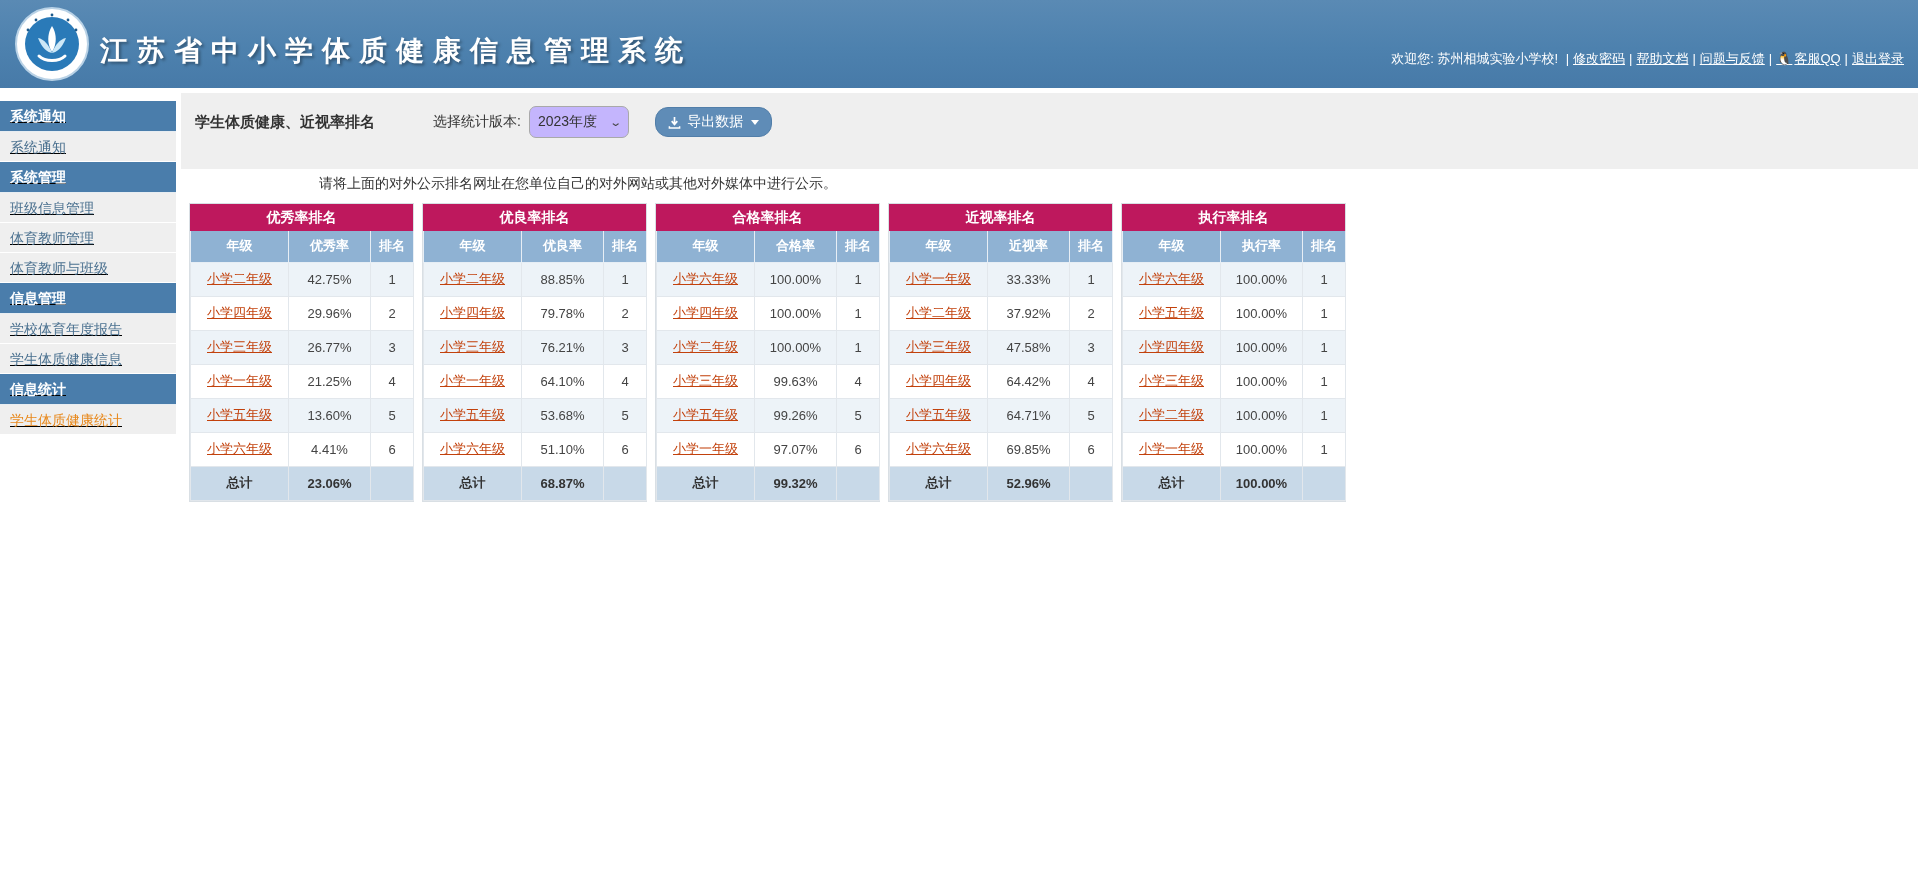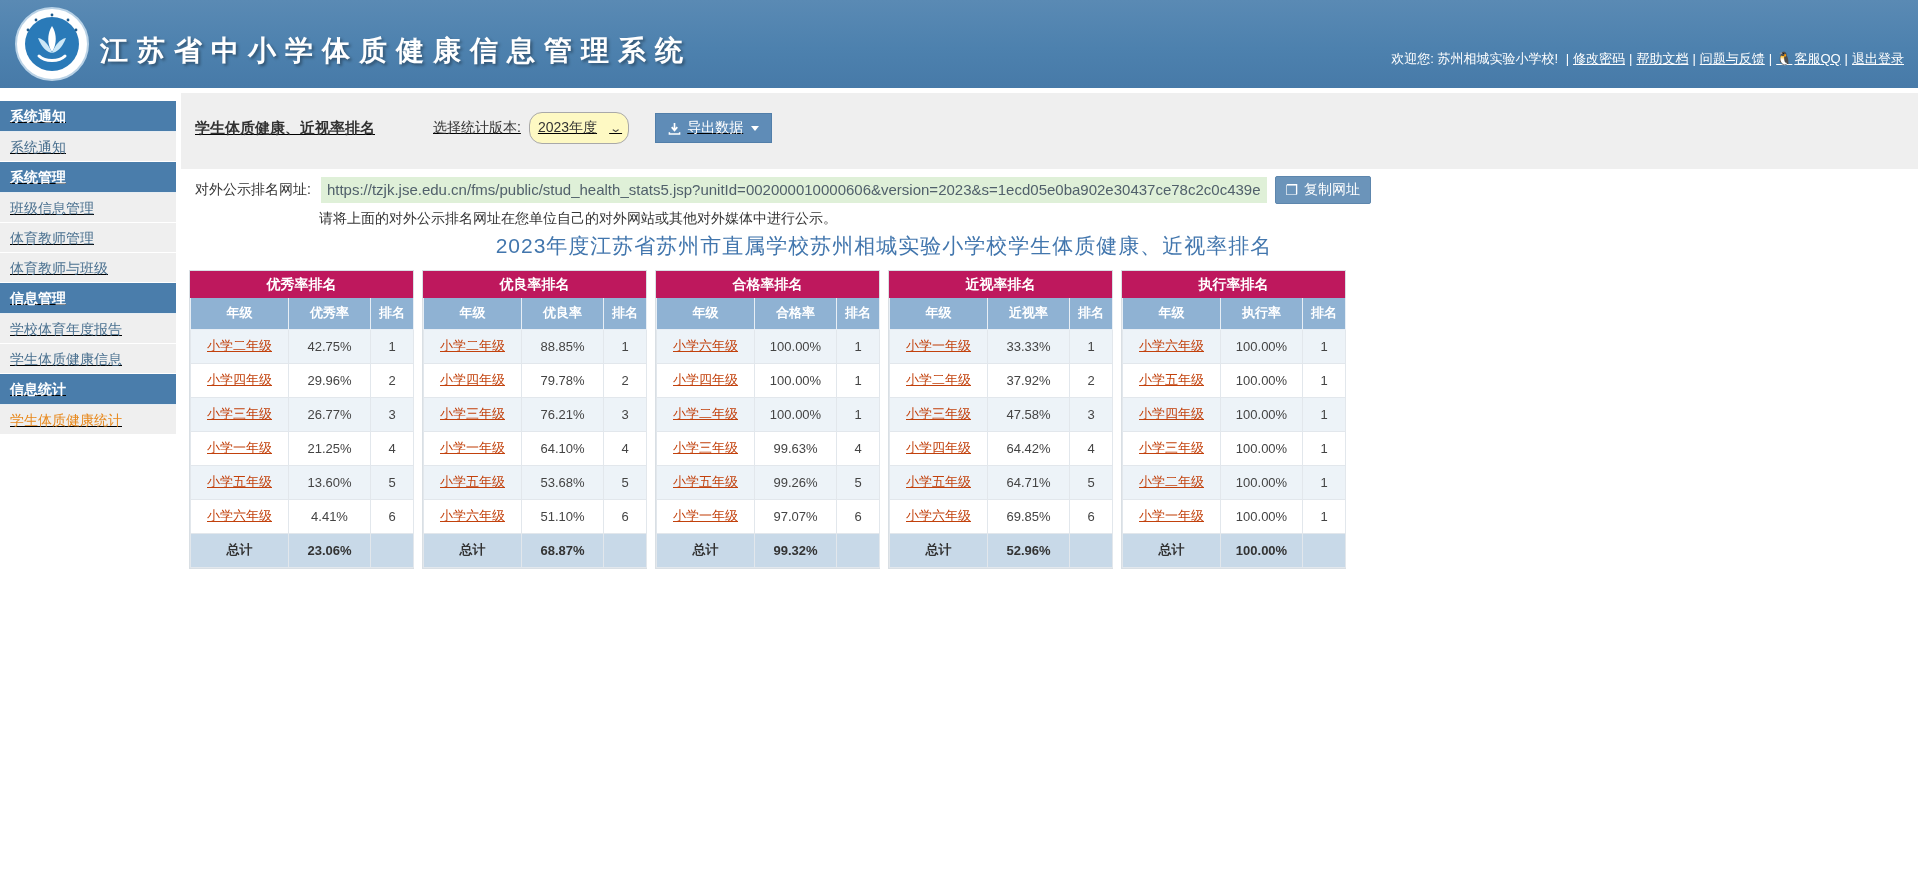--- a/index.html
+++ b/index.html
@@ -28,31 +28,31 @@
     font-weight: bold; padding: 7px 10px; height: 31px; line-height: 17px;
     border-bottom: 1px solid #e7edf2; cursor: pointer; }
   .sb-item { background: #efefef; color: #4a708f; font-size: 14px;
     padding: 7px 10px; height: 30px; line-height: 16px;
     border-bottom: 1px solid #fff; cursor: pointer; }
   .sb-item.active { color: #e8891d; }
 
   
   .main { flex: 1 1 auto; margin-left: 5px; min-width: 0; }
   .toolbar-panel { margin-top: 5px; background: #efefef; height: 76px;
-    padding: 19px 14px; display: flex; align-items: center; text-decoration: underline; }
+    padding: 13px 14px; display: flex; align-items: center; }
   .toolbar-panel { align-items: flex-start; }
   .tb-row { display: flex; align-items: center; }
   .page-title { font-size: 15px; font-weight: bold; color: #333; }
   .version-label { font-size: 14px; color: #333; margin-left: 58px; }
-  .version-select { margin-left: 8px; background: #fef9c3; border: 1px solid #a9a9a9;
-    border-radius: 13px; height: 32px; padding: 4px 8px; font-size: 14px; color: #333;
+  .version-select { margin-left: 8px; background: #c4b5fd; border: 1px solid #a9a9a9;
+    border-radius: 7px; height: 32px; padding: 4px 8px; font-size: 14px; color: #333;
     display: inline-flex; align-items: center; gap: 14px; cursor: pointer; }
   .version-select .chev { font-size: 11px; color: #444; transform: scaleX(1.4); }
   .export-btn { margin-left: 26px; background: #5f8cb7; border: 1px solid #517ea9;
-    color: #fff; font-size: 14px; height: 30px; padding: 5px 12px; border-radius: 0;
+    color: #fff; font-size: 14px; height: 30px; padding: 5px 12px; border-radius: 13px;
     display: inline-flex; align-items: center; gap: 6px; cursor: pointer; }
   .caret { width: 0; height: 0; border-left: 4px solid transparent;
     border-right: 4px solid transparent; border-top: 5px solid #fff; margin-left: 2px; }
 
   .publish-row { margin-top: 7px; display: flex; align-items: center; padding-left: 14px; }
   .publish-label { font-size: 14px; color: #333; flex: 0 0 auto; }
   .publish-url { margin-left: 10px; background: #dff0d8; color: #51606b;
     font-size: 15px; padding: 4px 6px; line-height: 18px; white-space: nowrap; }
   .copy-btn { margin-left: 8px; background: #6b94ba; border: 1px solid #5d86ad;
     color: #fff; font-size: 14px; height: 28px; padding: 4px 10px; border-radius: 2px;
@@ -138,31 +138,22 @@
           <svg width="13" height="13" viewBox="0 0 14 14">
             <path d="M7 1 v7 M4 5.5 L7 9 L10 5.5" stroke="#fff" stroke-width="1.8" fill="none"></path>
             <path d="M1.5 11 v2 h11 v-2" stroke="#fff" stroke-width="1.6" fill="none"></path>
           </svg>
           <span>导出数据</span>
           <span class="caret"></span>
         </button>
       </div>
     </div>
 
-    <div class="publish-row">
-      <span class="publish-label">对外公示排名网址:</span>
-      <span class="publish-url">https://tzjk.jse.edu.cn/fms/public/stud_health_stats5.jsp?unitId=002000010000606&amp;version=2023&amp;s=1ecd05e0ba902e30437ce78c2c0c439e</span>
-      <button class="copy-btn">
-        <span class="copy-glyph">❐</span>
-        <span>复制网址</span>
-      </button>
-    </div>
     <div class="publish-note">请将上面的对外公示排名网址在您单位自己的对外网站或其他对外媒体中进行公示。</div>
 
-    <div class="main-title">2023年度江苏省苏州市直属学校苏州相城实验小学校学生体质健康、近视率排名</div>
 
     <div class="tables-row" id="tables-row">
         <div class="rank-table">
           <div class="rt-title">优秀率排名</div>
           <table class="rt">
             <colgroup>
               <col style="width: 98px;">
               <col style="width: 82px;">
               <col style="width: 43px;">
             </colgroup>

